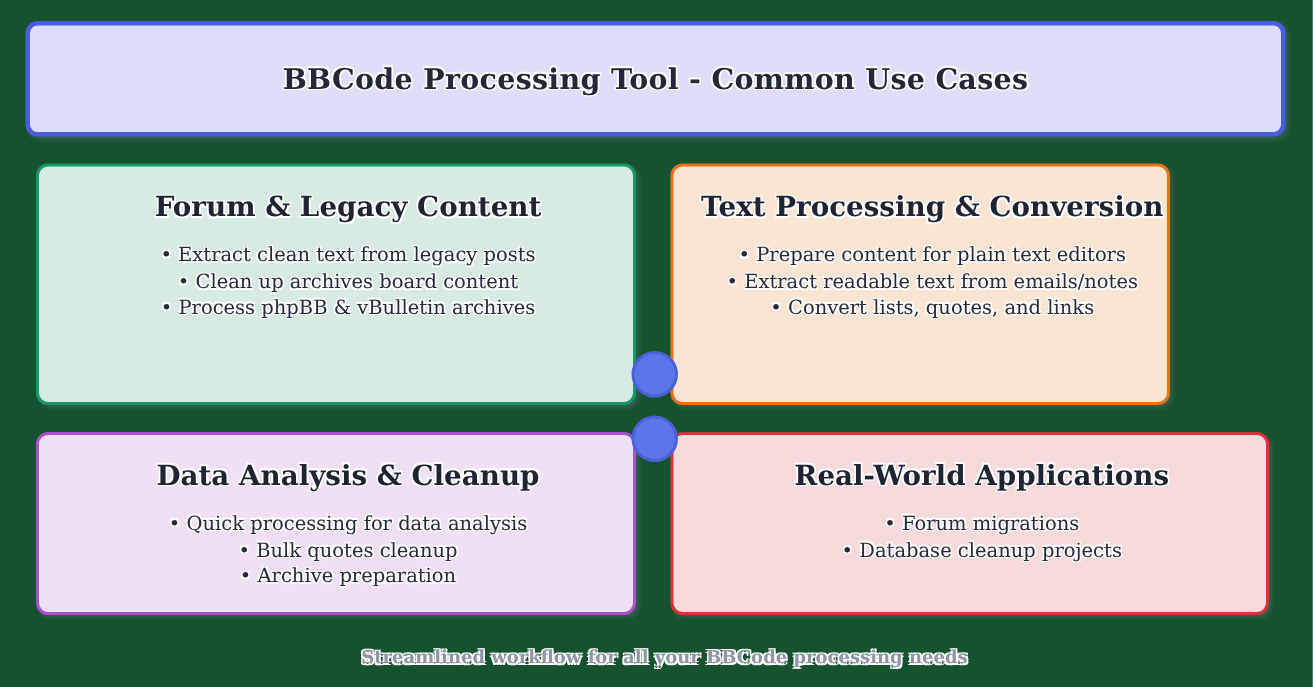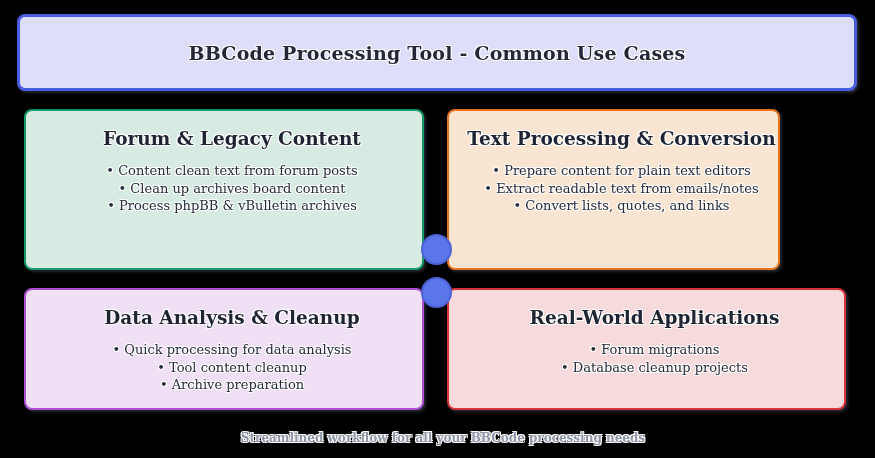--- a/index.html
+++ b/index.html
@@ -87,49 +87,49 @@
     text-align: center;
     font-size: 12px;
     font-weight: bold;
     color: #8e96a8;
     padding-left: 11px;
   }
 </style>
 </head>
 <body>
 
-<div id="canvas" style="background: #000000;">
+<div id="canvas" style="background: #14532d;">
 
   <div class="header" style="background: rgb(220, 222, 250); border-color: rgb(74, 92, 224);">
     <div class="header-title halo">BBCode Processing Tool - Common Use Cases</div>
   </div>
 
   <section class="box box-0" style="background: rgb(216, 235, 226); border-color: rgb(20, 153, 104);">
     <h2 class="box-title halo">Forum &amp; Legacy Content</h2>
     <div class="bullets">
-      <div class="bullet halo">• Content clean text from forum posts</div>
+      <div class="bullet halo">• Extract clean text from legacy posts</div>
       <div class="bullet halo">• Clean up archives board content</div>
       <div class="bullet halo">• Process phpBB &amp; vBulletin archives</div>
     </div>
   </section>
 
   <section class="box box-1" style="background: rgb(249, 229, 210); border-color: rgb(229, 115, 29);">
     <h2 class="box-title halo">Text Processing &amp; Conversion</h2>
     <div class="bullets">
       <div class="bullet halo">• Prepare content for plain text editors</div>
       <div class="bullet halo">• Extract readable text from emails/notes</div>
       <div class="bullet halo">• Convert lists, quotes, and links</div>
     </div>
   </section>
 
   <section class="box box-2" style="background: rgb(239, 224, 245); border-color: rgb(170, 79, 212);">
     <h2 class="box-title halo">Data Analysis &amp; Cleanup</h2>
     <div class="bullets">
       <div class="bullet halo">• Quick processing for data analysis</div>
-      <div class="bullet halo">• Tool content cleanup</div>
+      <div class="bullet halo">• Bulk quotes cleanup</div>
       <div class="bullet halo">• Archive preparation</div>
     </div>
   </section>
 
   <section class="box box-3" style="background: rgb(247, 219, 220); border-color: rgb(214, 52, 56);">
     <h2 class="box-title halo">Real-World Applications</h2>
     <div class="bullets">
       <div class="bullet halo">• Forum migrations</div>
       <div class="bullet halo">• Database cleanup projects</div>
     </div>

